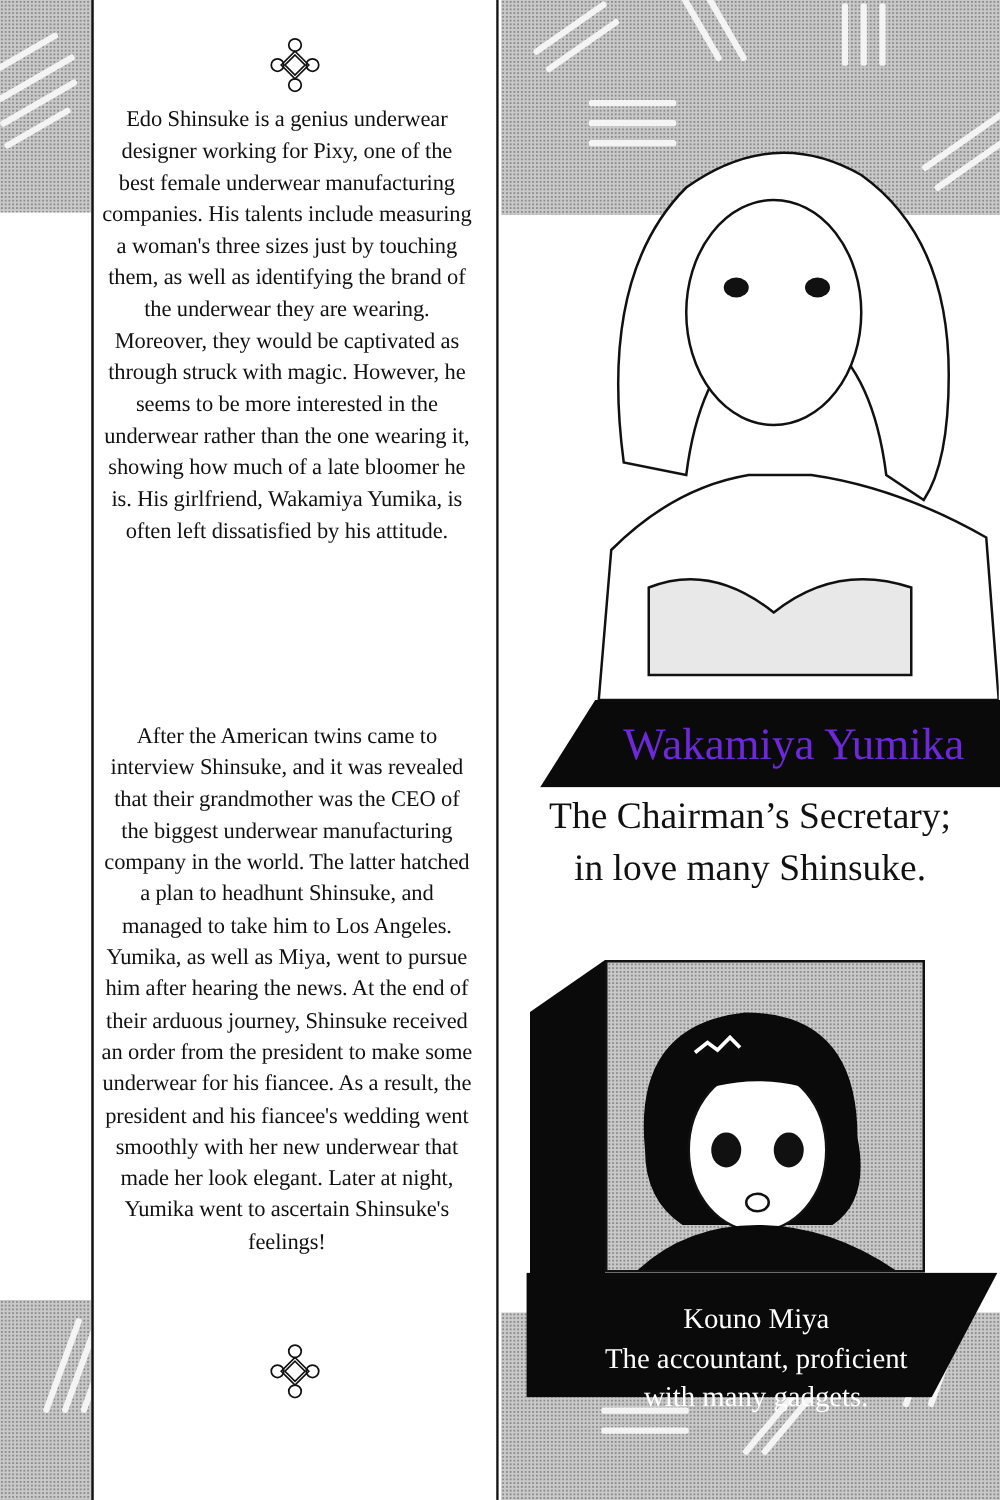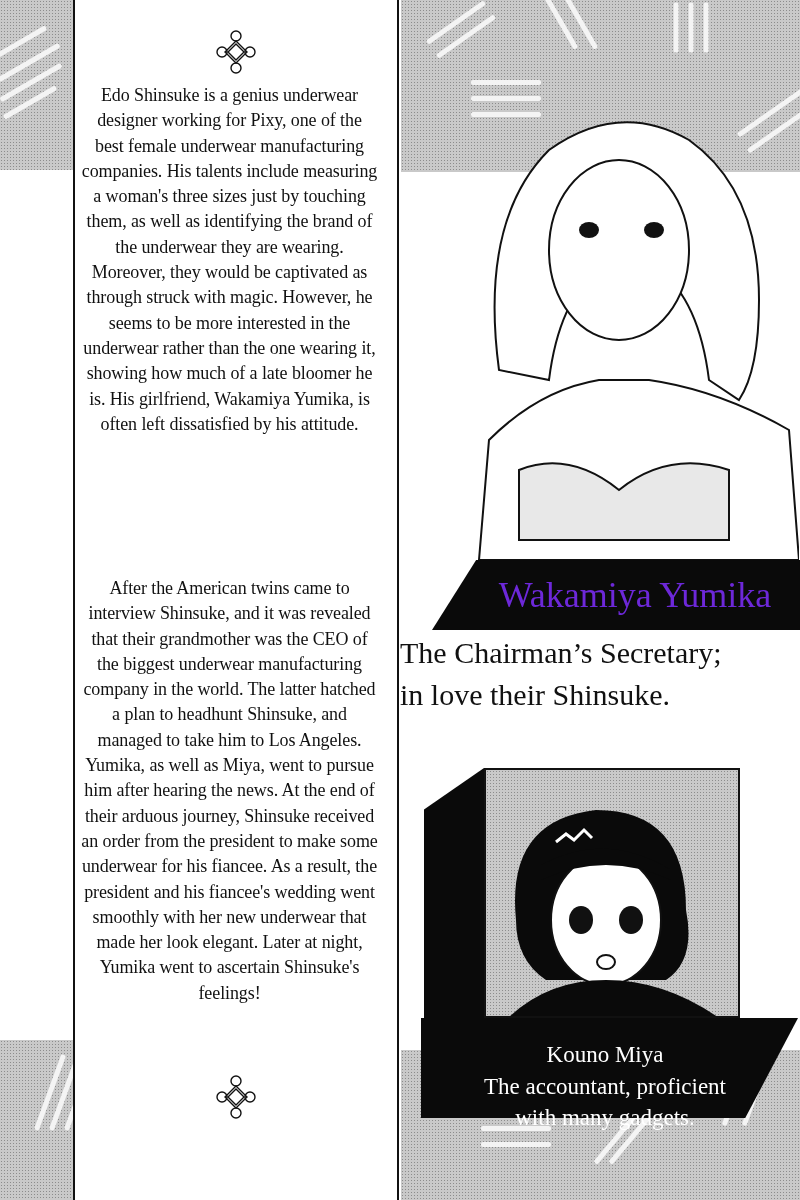--- a/index.html
+++ b/index.html
@@ -41,21 +41,21 @@
   .name-banner {
     position:absolute; left:432px; top:560px; width:368px; height:70px;
     background:#0a0a0a;
     clip-path:polygon(12% 0, 100% 0, 100% 100%, 0 100%);
   }
   .name-text {
     position:absolute; left:470px; top:570px; width:330px; text-align:center;
     color:#6d28d9; font-size:36px; line-height:50px;
   }
   .role-text {
-    position:absolute; left:400px; top:632px; width:400px; 
+    position:absolute; left:400px; top:632px; width:400px; text-align:center;
     font-size:30px; line-height:42px; color:#111;
   }
 
   .miya-box-shadow {
     position:absolute; left:424px; top:768px; width:60px; height:260px; background:#0a0a0a;
     clip-path:polygon(100% 0, 100% 100%, 0 100%, 0 16%);
   }
   .miya-panel {
     position:absolute; left:484px; top:768px; width:256px; height:250px;
     border:2px solid #111; box-sizing:border-box; overflow:hidden;
@@ -156,21 +156,21 @@
       <div class="streak" style="left:300px;top:40px;width:70px;transform:rotate(-70deg);"></div>
       <div class="streak" style="left:320px;top:40px;width:70px;transform:rotate(-70deg);"></div>
     </div>
   </div>
 </div>
 
 <div class="name-banner"></div>
 <div class="name-text">Wakamiya Yumika</div>
 <div class="role-text">
   <div>The Chairman’s Secretary;</div>
-  <div>in love their Shinsuke.</div>
+  <div>in love many Shinsuke.</div>
 </div>
 
 <div class="miya-box-shadow"></div>
 <div class="miya-panel tone">
   <svg width="256" height="250" viewBox="0 0 256 250" style="position:absolute;left:0;top:0;">
     <path d="M30 150 Q20 50 110 40 Q200 40 200 140 Q210 190 180 210 L60 210 Q30 190 30 150 Z" fill="#0a0a0a"></path>
     <ellipse cx="120" cy="150" rx="55" ry="65" fill="#fff" stroke="#111" stroke-width="2"></ellipse>
     <path d="M55 95 Q120 60 185 100 L185 110 Q120 80 55 110 Z" fill="#0a0a0a"></path>
     <path d="M20 250 Q60 210 120 210 Q180 210 236 250 Z" fill="#0a0a0a"></path>
     <ellipse cx="95" cy="150" rx="12" ry="14" fill="#111"></ellipse>

